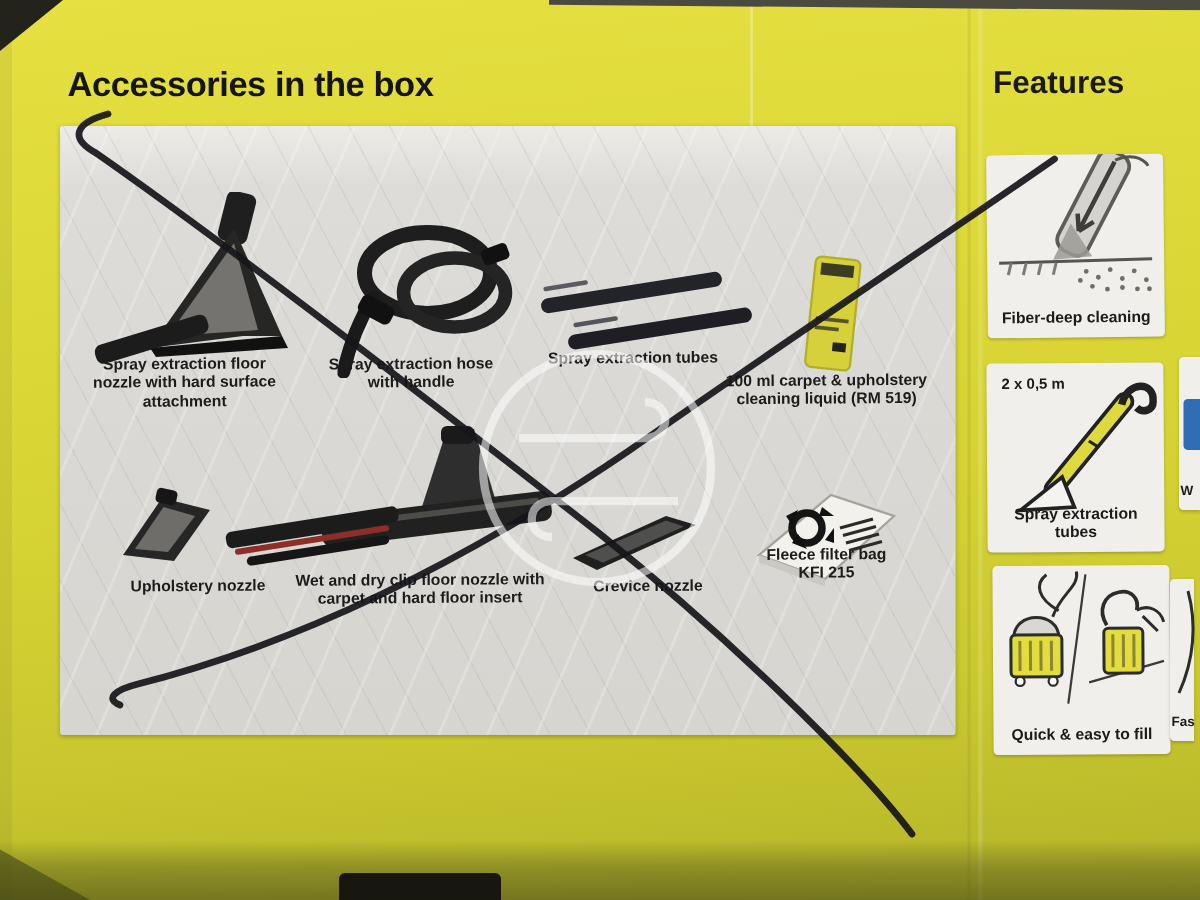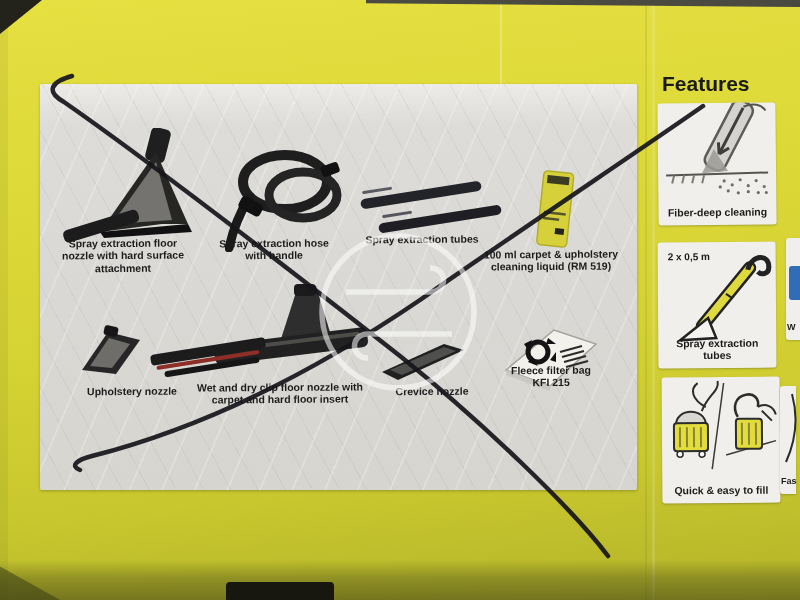--- a/index.html
+++ b/index.html
@@ -16,21 +16,21 @@
     background:#4a4a40;clip-path:polygon(0 0,100% 0,100% 100%,0 45%);z-index:8;}
   .bottom-band{position:absolute;left:0;top:560px;width:800px;height:40px;z-index:3;
     background:linear-gradient(to bottom,rgba(90,92,28,0) 0%,rgba(90,92,28,.45) 45%,rgba(70,72,22,.6) 100%);}
   .bottom-bar{position:absolute;left:226px;top:582px;width:108px;height:18px;
     background:#17170f;border-radius:4px 4px 0 0;z-index:4;}
   .bottom-left-shadow{position:absolute;left:0;top:552px;width:60px;height:48px;
     background:rgba(50,55,18,.5);clip-path:polygon(0 30%,100% 100%,0 100%);z-index:4;}
   
   .h-acc{position:absolute;left:45px;top:43px;font-size:23px;font-weight:700;
     color:#151515;letter-spacing:-.3px;z-index:2;}
-  .h-feat{position:absolute;left:662px;top:72px;font-size:21px;font-weight:700;
+  .h-feat{position:absolute;left:662px;top:44px;font-size:21px;font-weight:700;
     color:#1a1a1a;z-index:2;}
   
   .panel{position:absolute;left:40px;top:84px;width:597px;height:406px;z-index:1;
     background:linear-gradient(to bottom,#ecebe7 0%,#dddcd8 10%,#d9d8d4 55%,#d6d5d0 100%);
     border-radius:2px;box-shadow:0 1px 3px rgba(60,60,20,.35);}
   .panel::before{content:"";position:absolute;inset:0;
     background:
       repeating-linear-gradient(113deg,rgba(255,255,255,.22) 0 2px,transparent 2px 30px),
       repeating-linear-gradient(62deg,rgba(150,150,145,.14) 0 1px,transparent 1px 24px);
     border-radius:2px;}
@@ -68,20 +68,21 @@
 </head>
 <body>
 
 <div class="stage">
 
   <div class="crease light" style="left:500px;top:0;width:2px;height:84px;"></div>
   <div class="crease" style="left:645px;top:0;width:2px;height:600px;opacity:.5;"></div>
   <div class="crease light" style="left:652px;top:0;width:3px;height:600px;opacity:.5;"></div>
   <div class="crease" style="left:0;top:0;width:8px;height:600px;opacity:.4;"></div>
 
+  <div class="h-acc">Accessories in the box</div>
   <div class="h-feat">Features</div>
 
   <div class="panel"></div>
 
   <svg class="acc-img" style="left:60px;top:128px;" width="180" height="120" viewBox="0 0 180 120">
     <rect x="88" y="0" width="20" height="34" rx="5" fill="#1f1f1f" transform="rotate(14 98 17)"></rect>
     <polygon points="102,96 40,104 96,24 128,96" fill="#262625"></polygon>
     <polygon points="52,96 96,34 112,92" fill="#74736f"></polygon>
     <polygon points="40,104 128,96 132,104 44,110" fill="#111"></polygon>
     <rect x="2" y="92" width="78px" height="13" rx="5" fill="#1c1c1c" transform="rotate(-17 40 98)"></rect>

